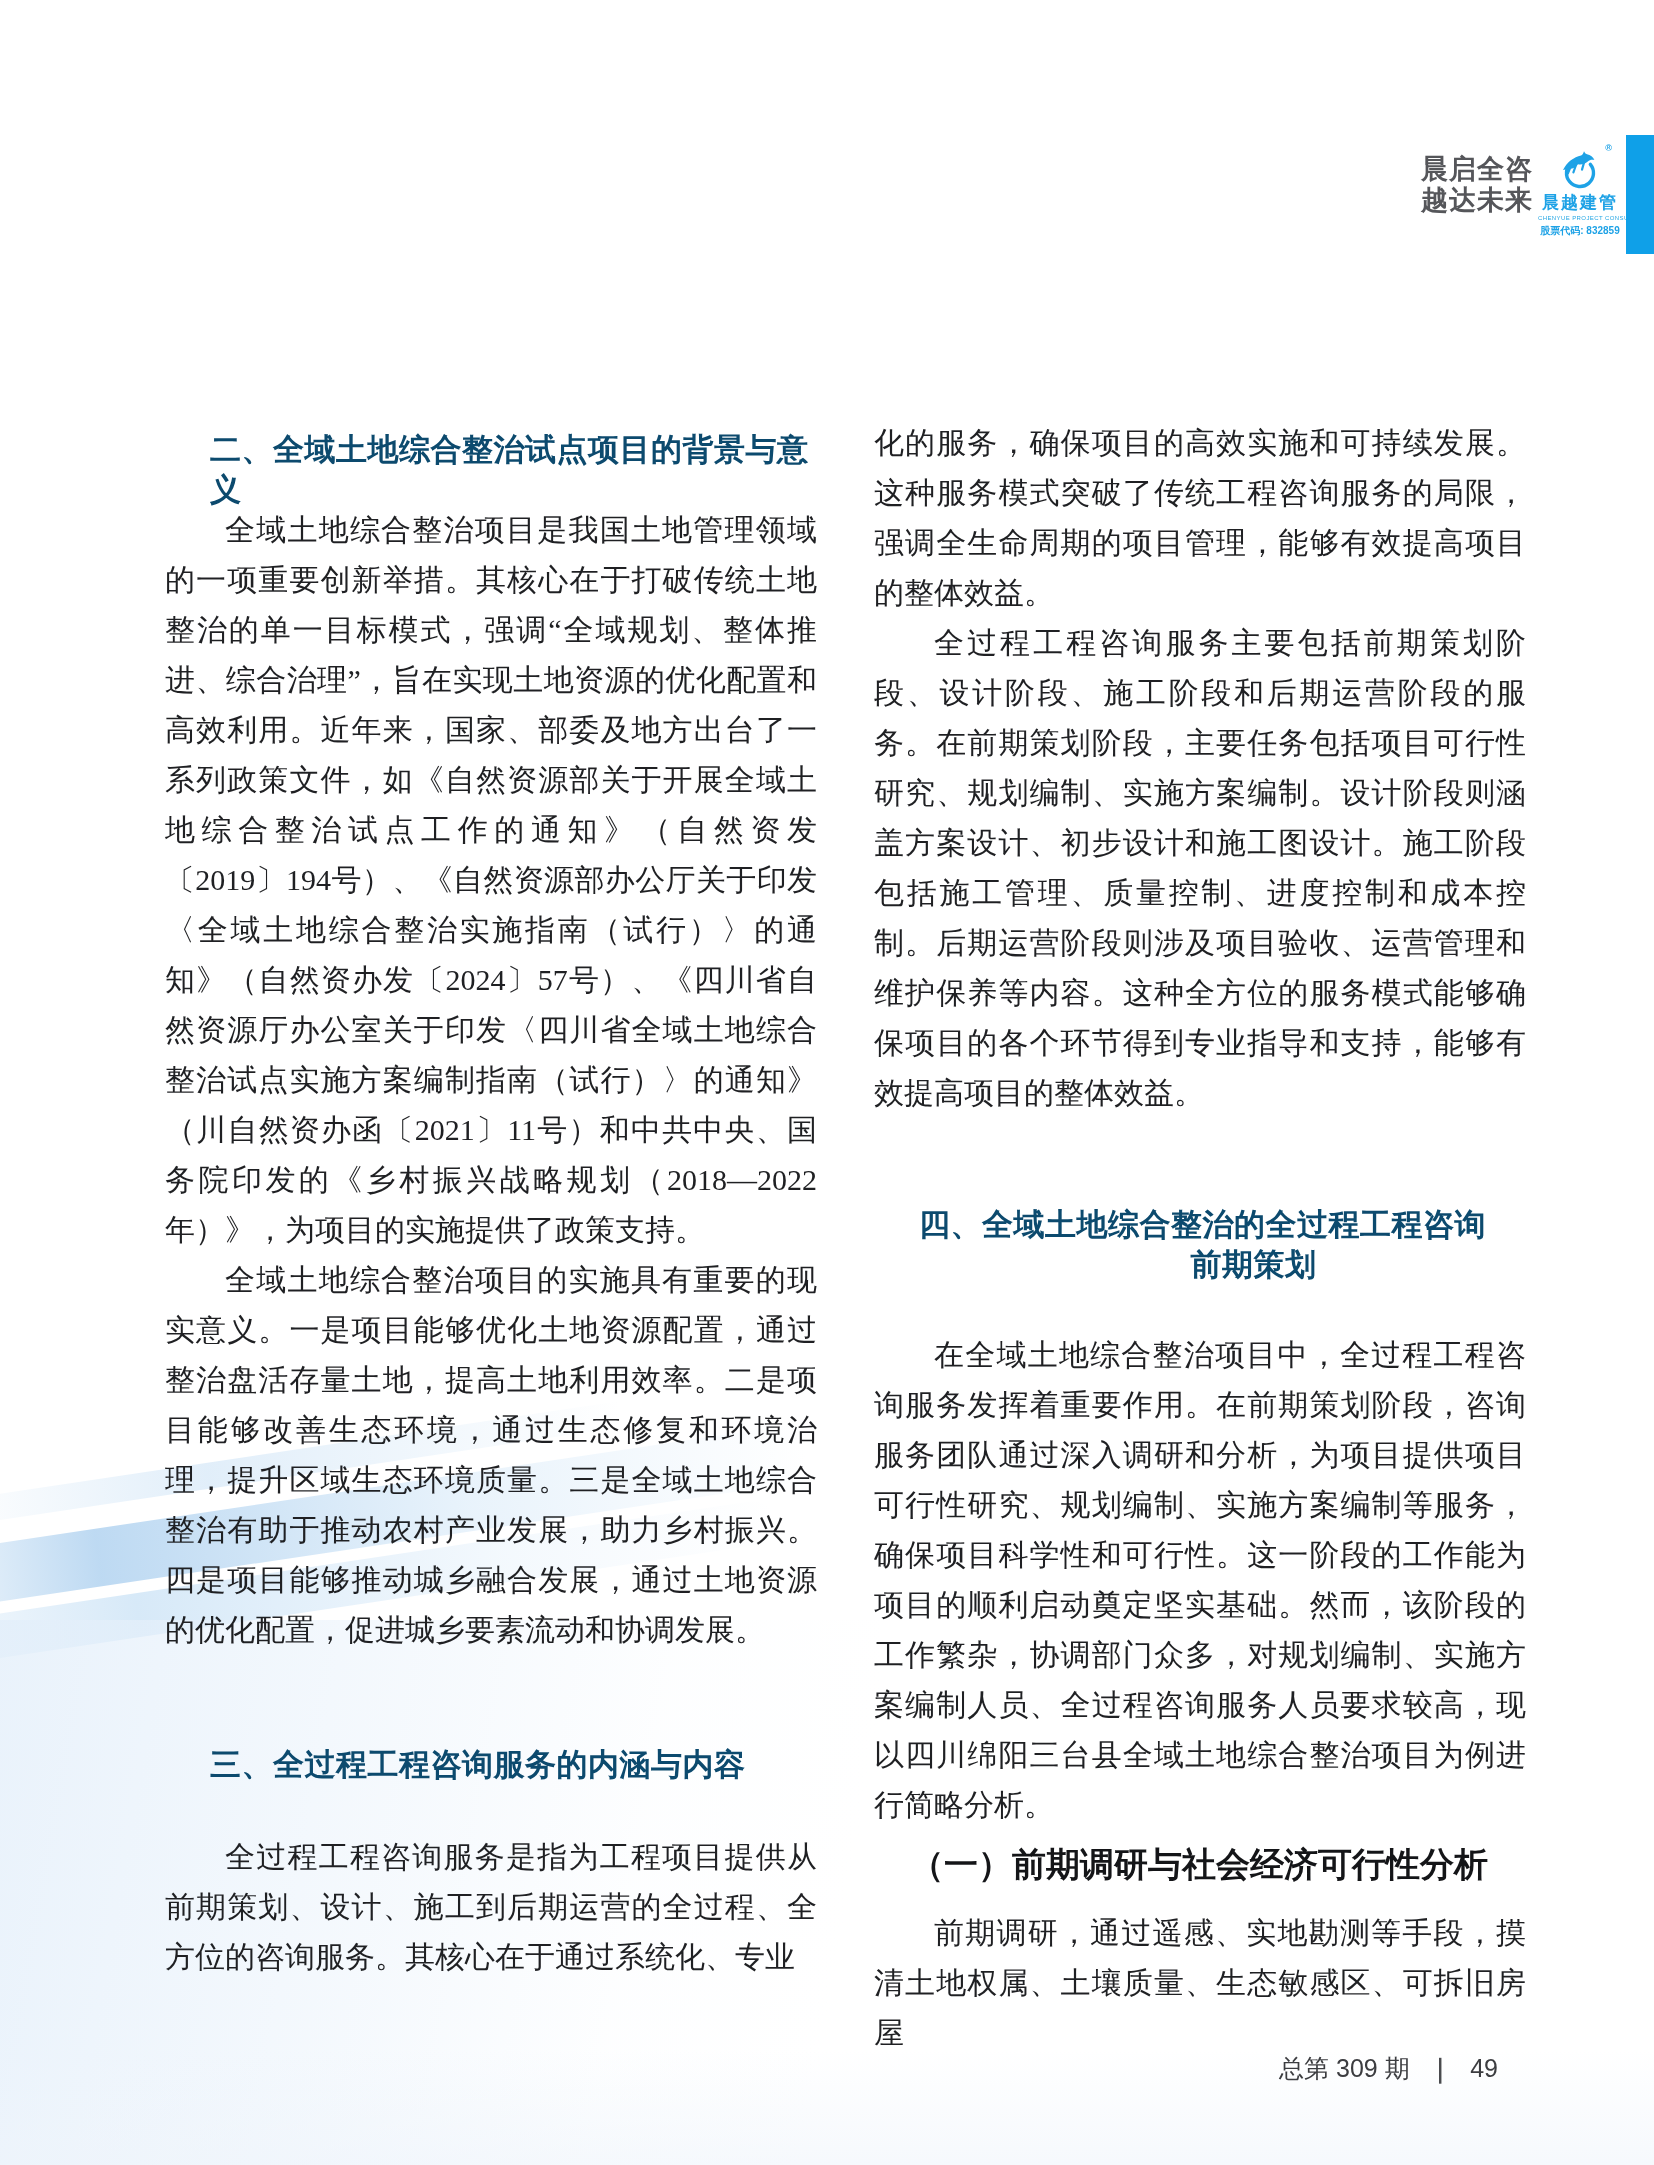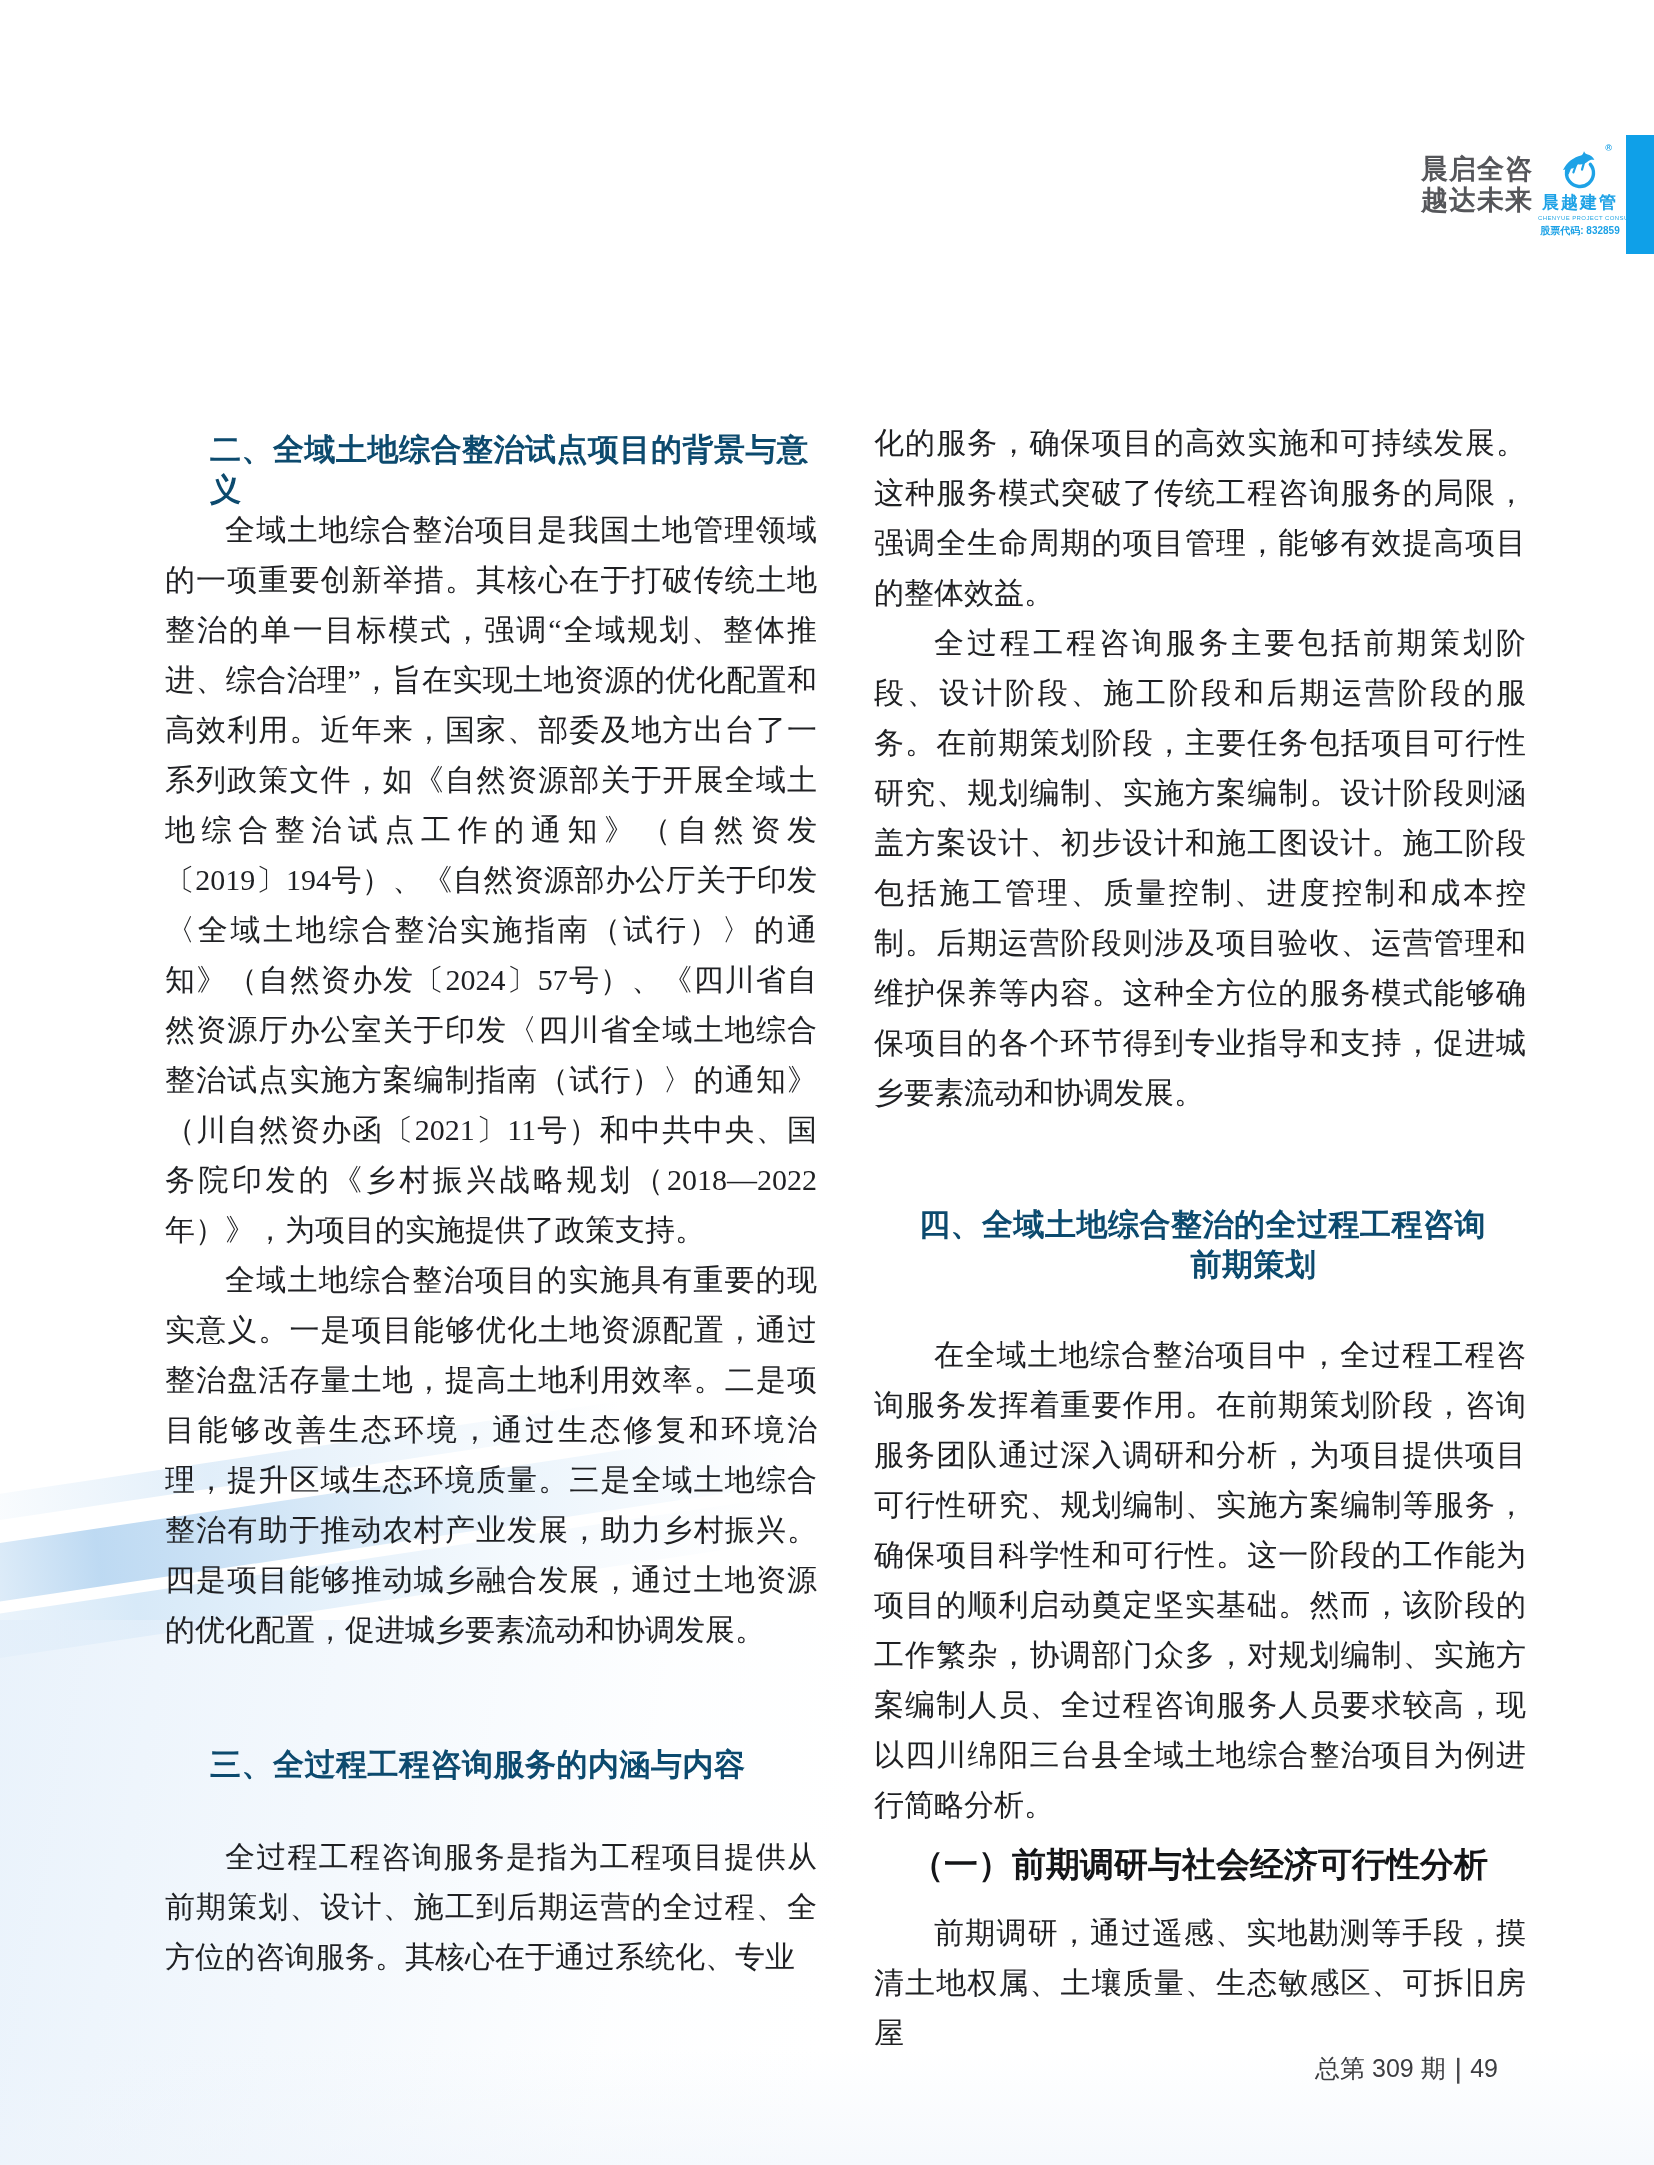--- a/index.html
+++ b/index.html
@@ -96,21 +96,21 @@
     font-family:"Liberation Sans","DejaVu Sans",sans-serif;
     font-weight:bold;font-size:34px;line-height:44px;
     color:#141518;text-indent:36px;
   }
 
   
   .footer{
     position:absolute;right:156px;top:2052px;
     font-family:"Liberation Sans","DejaVu Sans",sans-serif;
     font-size:25px;color:#3c3d40;
-    display:flex;align-items:center;white-space:nowrap;
+    display:flex;align-items:center;gap:18px;white-space:nowrap;
   }
   .footer .sep{font-weight:bold;color:#4a4b4e;}
 </style>
 </head>
 <body>
 
 <div class="page">
 
   <div class="bg-layer">
     <div class="wave wave-3"></div>
@@ -168,21 +168,21 @@
     <div class="col col-left" style="top:1745px;">
       <div class="h-section">三、全过程工程咨询服务的内涵与内容</div>
     </div>
 
     <div class="col col-left body-text" style="top:1832px;">
       <p class="indent">全过程工程咨询服务是指为工程项目提供从前期策划、设计、施工到后期运营的全过程、全方位的咨询服务。其核心在于通过系统化、专业</p>
     </div>
 
     <div class="col col-right body-text" style="top:418px;">
       <p>化的服务，确保项目的高效实施和可持续发展。这种服务模式突破了传统工程咨询服务的局限，强调全生命周期的项目管理，能够有效提高项目的整体效益。</p>
-      <p class="indent">全过程工程咨询服务主要包括前期策划阶段、设计阶段、施工阶段和后期运营阶段的服务。在前期策划阶段，主要任务包括项目可行性研究、规划编制、实施方案编制。设计阶段则涵盖方案设计、初步设计和施工图设计。施工阶段包括施工管理、质量控制、进度控制和成本控制。后期运营阶段则涉及项目验收、运营管理和维护保养等内容。这种全方位的服务模式能够确保项目的各个环节得到专业指导和支持，促进城乡要素流动和协调发展。</p>
+      <p class="indent">全过程工程咨询服务主要包括前期策划阶段、设计阶段、施工阶段和后期运营阶段的服务。在前期策划阶段，主要任务包括项目可行性研究、规划编制、实施方案编制。设计阶段则涵盖方案设计、初步设计和施工图设计。施工阶段包括施工管理、质量控制、进度控制和成本控制。后期运营阶段则涉及项目验收、运营管理和维护保养等内容。这种全方位的服务模式能够确保项目的各个环节得到专业指导和支持，能够有效提高项目的整体效益。</p>
     </div>
 
     <div class="col col-right" style="top:1205px;">
       <div class="h-section">
         <span>四、全域土地综合整治的全过程工程咨询</span>
         <span class="h-line2">前期策划</span>
       </div>
     </div>
 
     <div class="col col-right body-text" style="top:1330px;">

